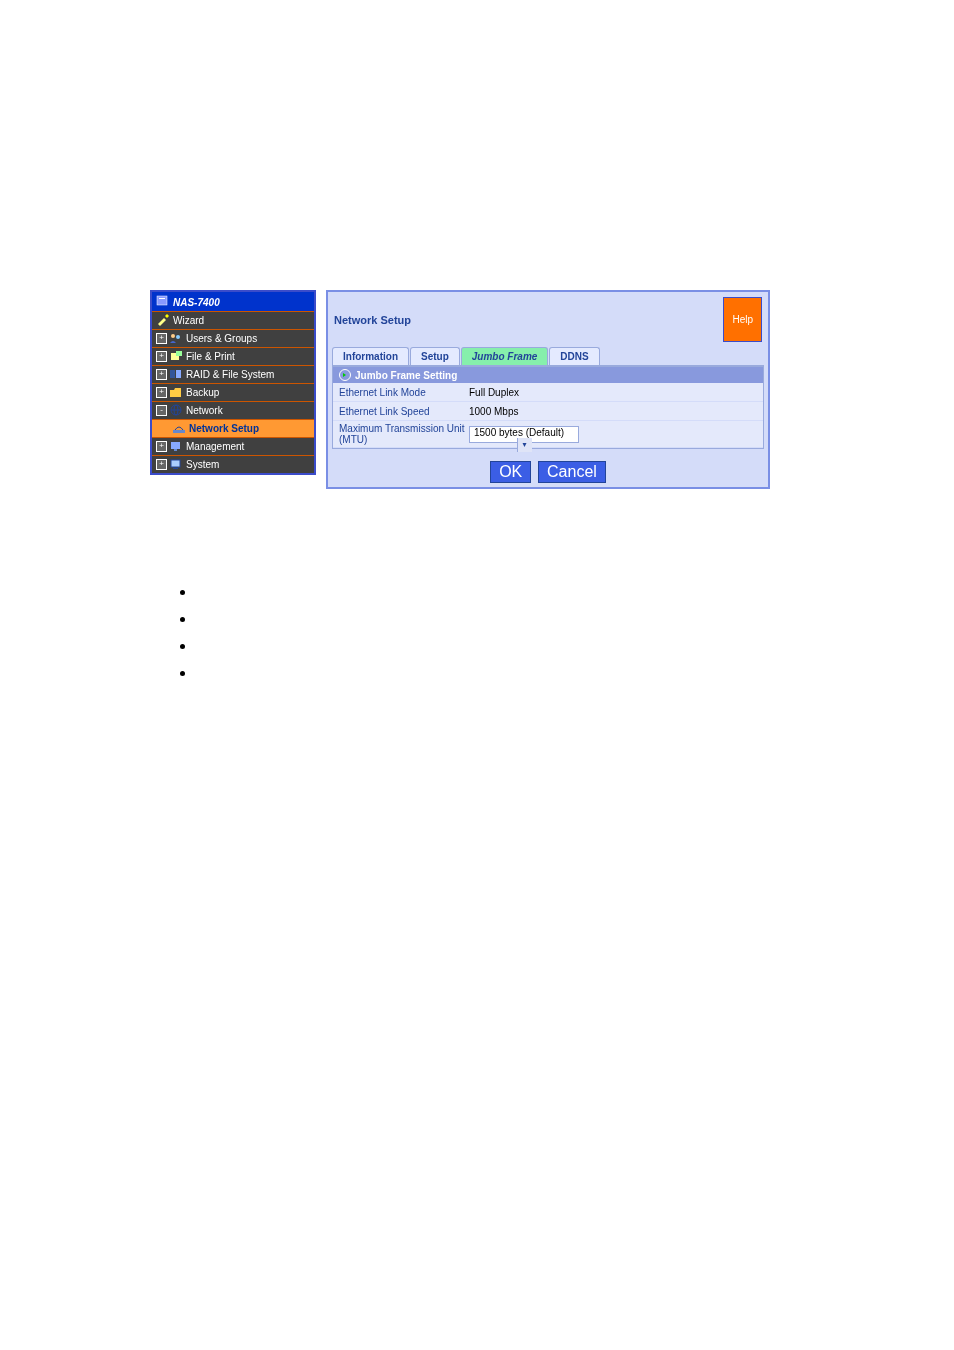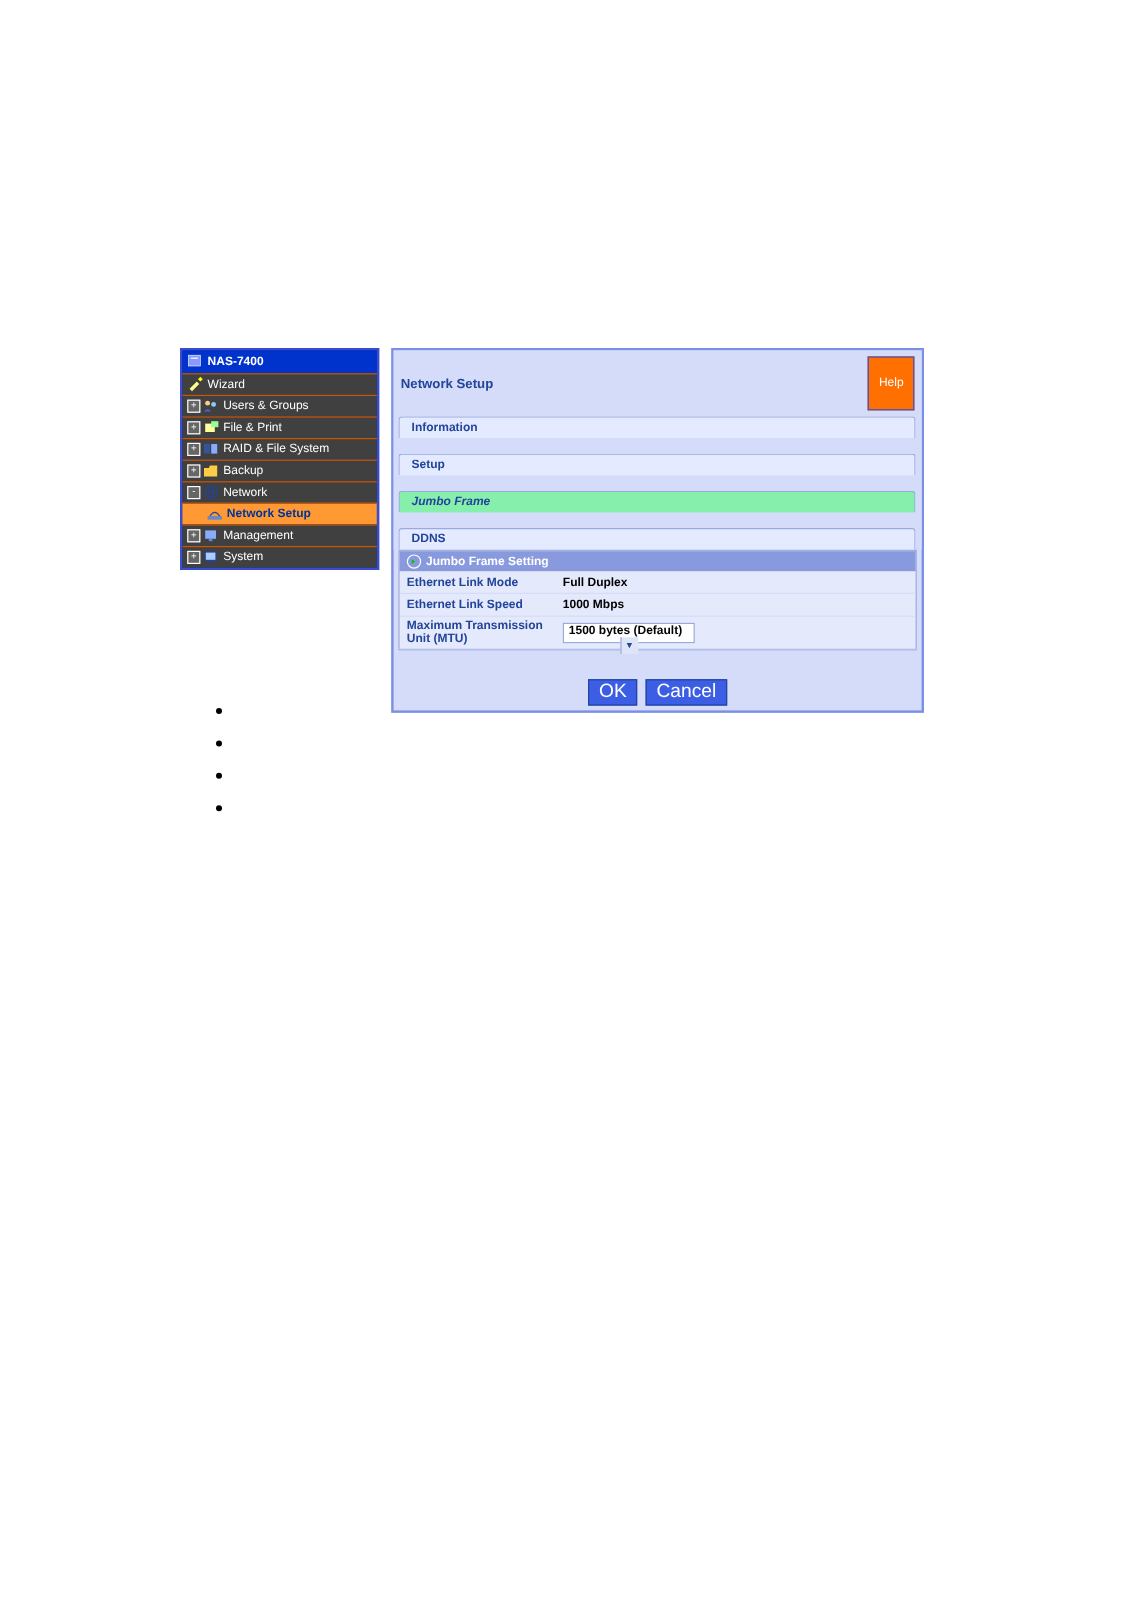--- a/index.html
+++ b/index.html
@@ -23,21 +23,22 @@
       width: 162px;
       border: 2px solid #3b4cca;
       background: #0033cc;
     }
     .sidebar-title {
       background: #0033cc;
       color: white;
       padding: 3px 4px;
       font-weight: bold;
       display: flex;
-      align-items: center;
+      align-items: flex-end;
+      font-style: italic;
     }
     .sidebar-item {
       background: #404040;
       color: white;
       padding: 2px 4px;
       border-top: 1px solid #cc5500;
       display: flex;
       align-items: center;
       cursor: pointer;
       min-height: 13px;
@@ -96,22 +97,21 @@
       border: 1px solid #3b4cca;
       color: white;
       padding: 16px 8px;
       font-size: 10px;
       cursor: pointer;
     }
     .tab-row {
       display: flex;
       background: #d4dcf9;
       padding: 0 4px;
-      gap: 13px;
-      flex-direction: column;
+      gap: 0;
     }
     .tab {
       border: 1px solid #99aadd;
       border-bottom: none;
       padding: 3px 10px;
       font-size: 10px;
       font-weight: bold;
       color: #224499;
       background: #e4eaff;
       cursor: pointer;
@@ -145,31 +145,30 @@
       position: absolute;
       left: 3px; top: 3px;
       width: 0; height: 0;
       border-left: 3px solid #00cc00;
       border-top: 2px solid transparent;
       border-bottom: 2px solid transparent;
     }
     .body-area {
       background: #e4e9fb;
       border: 1px solid #99aadd;
-      margin: 0 4px 20px 4px;
+      margin: 0 4px 8px 4px;
     }
     .row {
       display: flex;
       border-bottom: 1px solid #d4dcf9;
       padding: 2px 6px;
       color: #224499;
       font-size: 10px;
       align-items: center;
       min-height: 14px;
-      font-weight: bold;
     }
     .row-label {
       width: 130px;
     }
     .row-val {
       color: #000;
       flex: 1;
     }
     .select-wrap {
       display: inline-flex;

